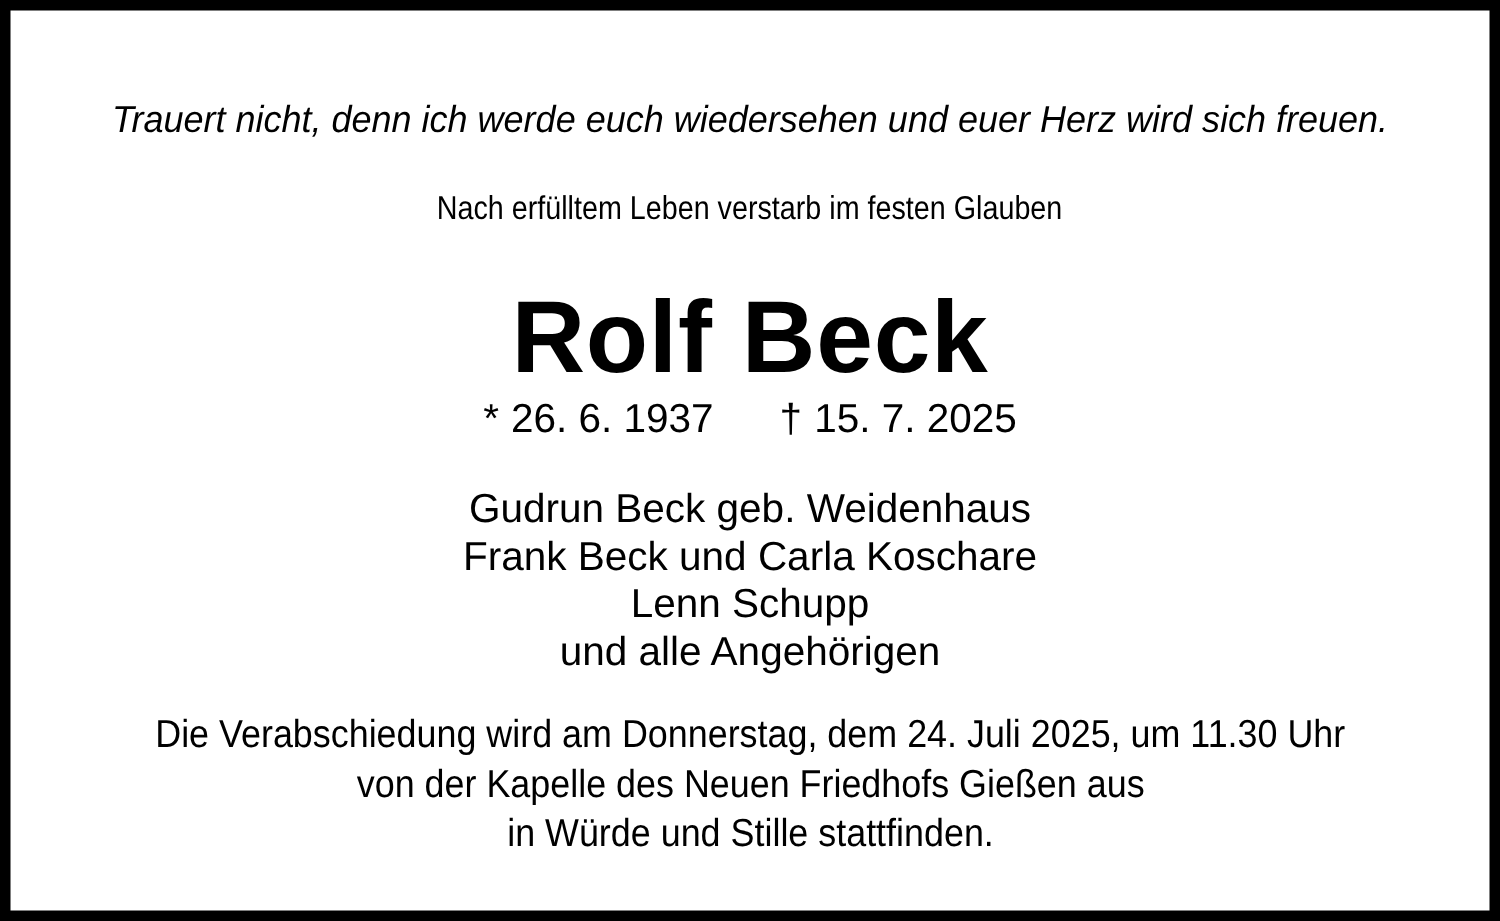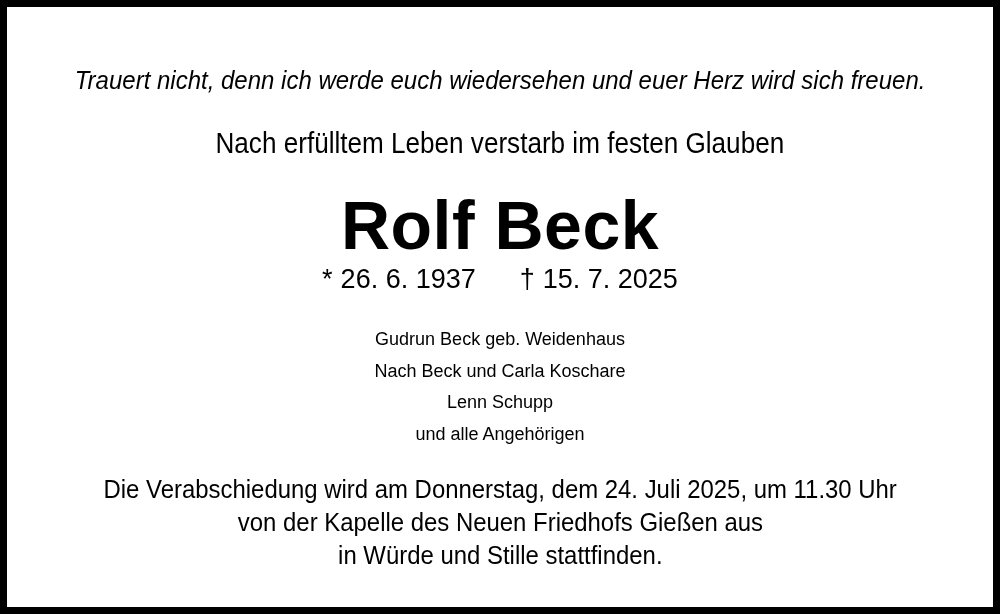--- a/index.html
+++ b/index.html
@@ -27,21 +27,21 @@
   }
   .epigraph {
     top: 61px;
     font-size: 25px;
     line-height: 1;
     font-style: italic;
   }
   .epigraph .squeeze { transform: scaleX(0.96); }
   .intro {
     top: 121px;
-    font-size: 30px;
+    font-size: 22px;
     line-height: 1;
   }
   .intro .squeeze { transform: scaleX(0.87); }
   .deceased-name {
     top: 184px;
     font-size: 68px;
     line-height: 1;
     font-weight: bold;
     letter-spacing: 0.5px;
   }
@@ -50,21 +50,21 @@
     font-size: 27px;
     line-height: 1;
     display: flex;
     justify-content: center;
     gap: 44px;
   }
   .date-part { white-space: nowrap; }
   .date-symbol { margin-right: 8px; }
   .mourners {
     top: 317px;
-    font-size: 18px;
+    font-size: 27px;
     line-height: 31.5px;
   }
   .farewell {
     top: 466px;
     font-size: 26px;
     line-height: 33px;
   }
   .farewell .squeeze { transform: scaleX(0.92); }
   .squeeze {
     display: inline-block;
@@ -86,21 +86,21 @@
 
   <div class="line deceased-name">Rolf Beck</div>
 
   <div class="line dates">
     <span class="date-part"><span class="date-symbol">*</span><span>26. 6. 1937</span></span>
     <span class="date-part"><span class="date-symbol">†</span><span>15. 7. 2025</span></span>
   </div>
 
   <div class="line mourners">
     <div>Gudrun Beck geb. Weidenhaus</div>
-    <div>Nach Beck und Carla Koschare</div>
+    <div>Frank Beck und Carla Koschare</div>
     <div>Lenn Schupp</div>
     <div>und alle Angehörigen</div>
   </div>
 
   <div class="line farewell">
     <div><span class="squeeze">Die Verabschiedung wird am Donnerstag, dem 24. Juli 2025, um 11.30 Uhr</span></div>
     <div><span class="squeeze">von der Kapelle des Neuen Friedhofs Gießen aus</span></div>
     <div><span class="squeeze">in Würde und Stille stattfinden.</span></div>
   </div>
 

